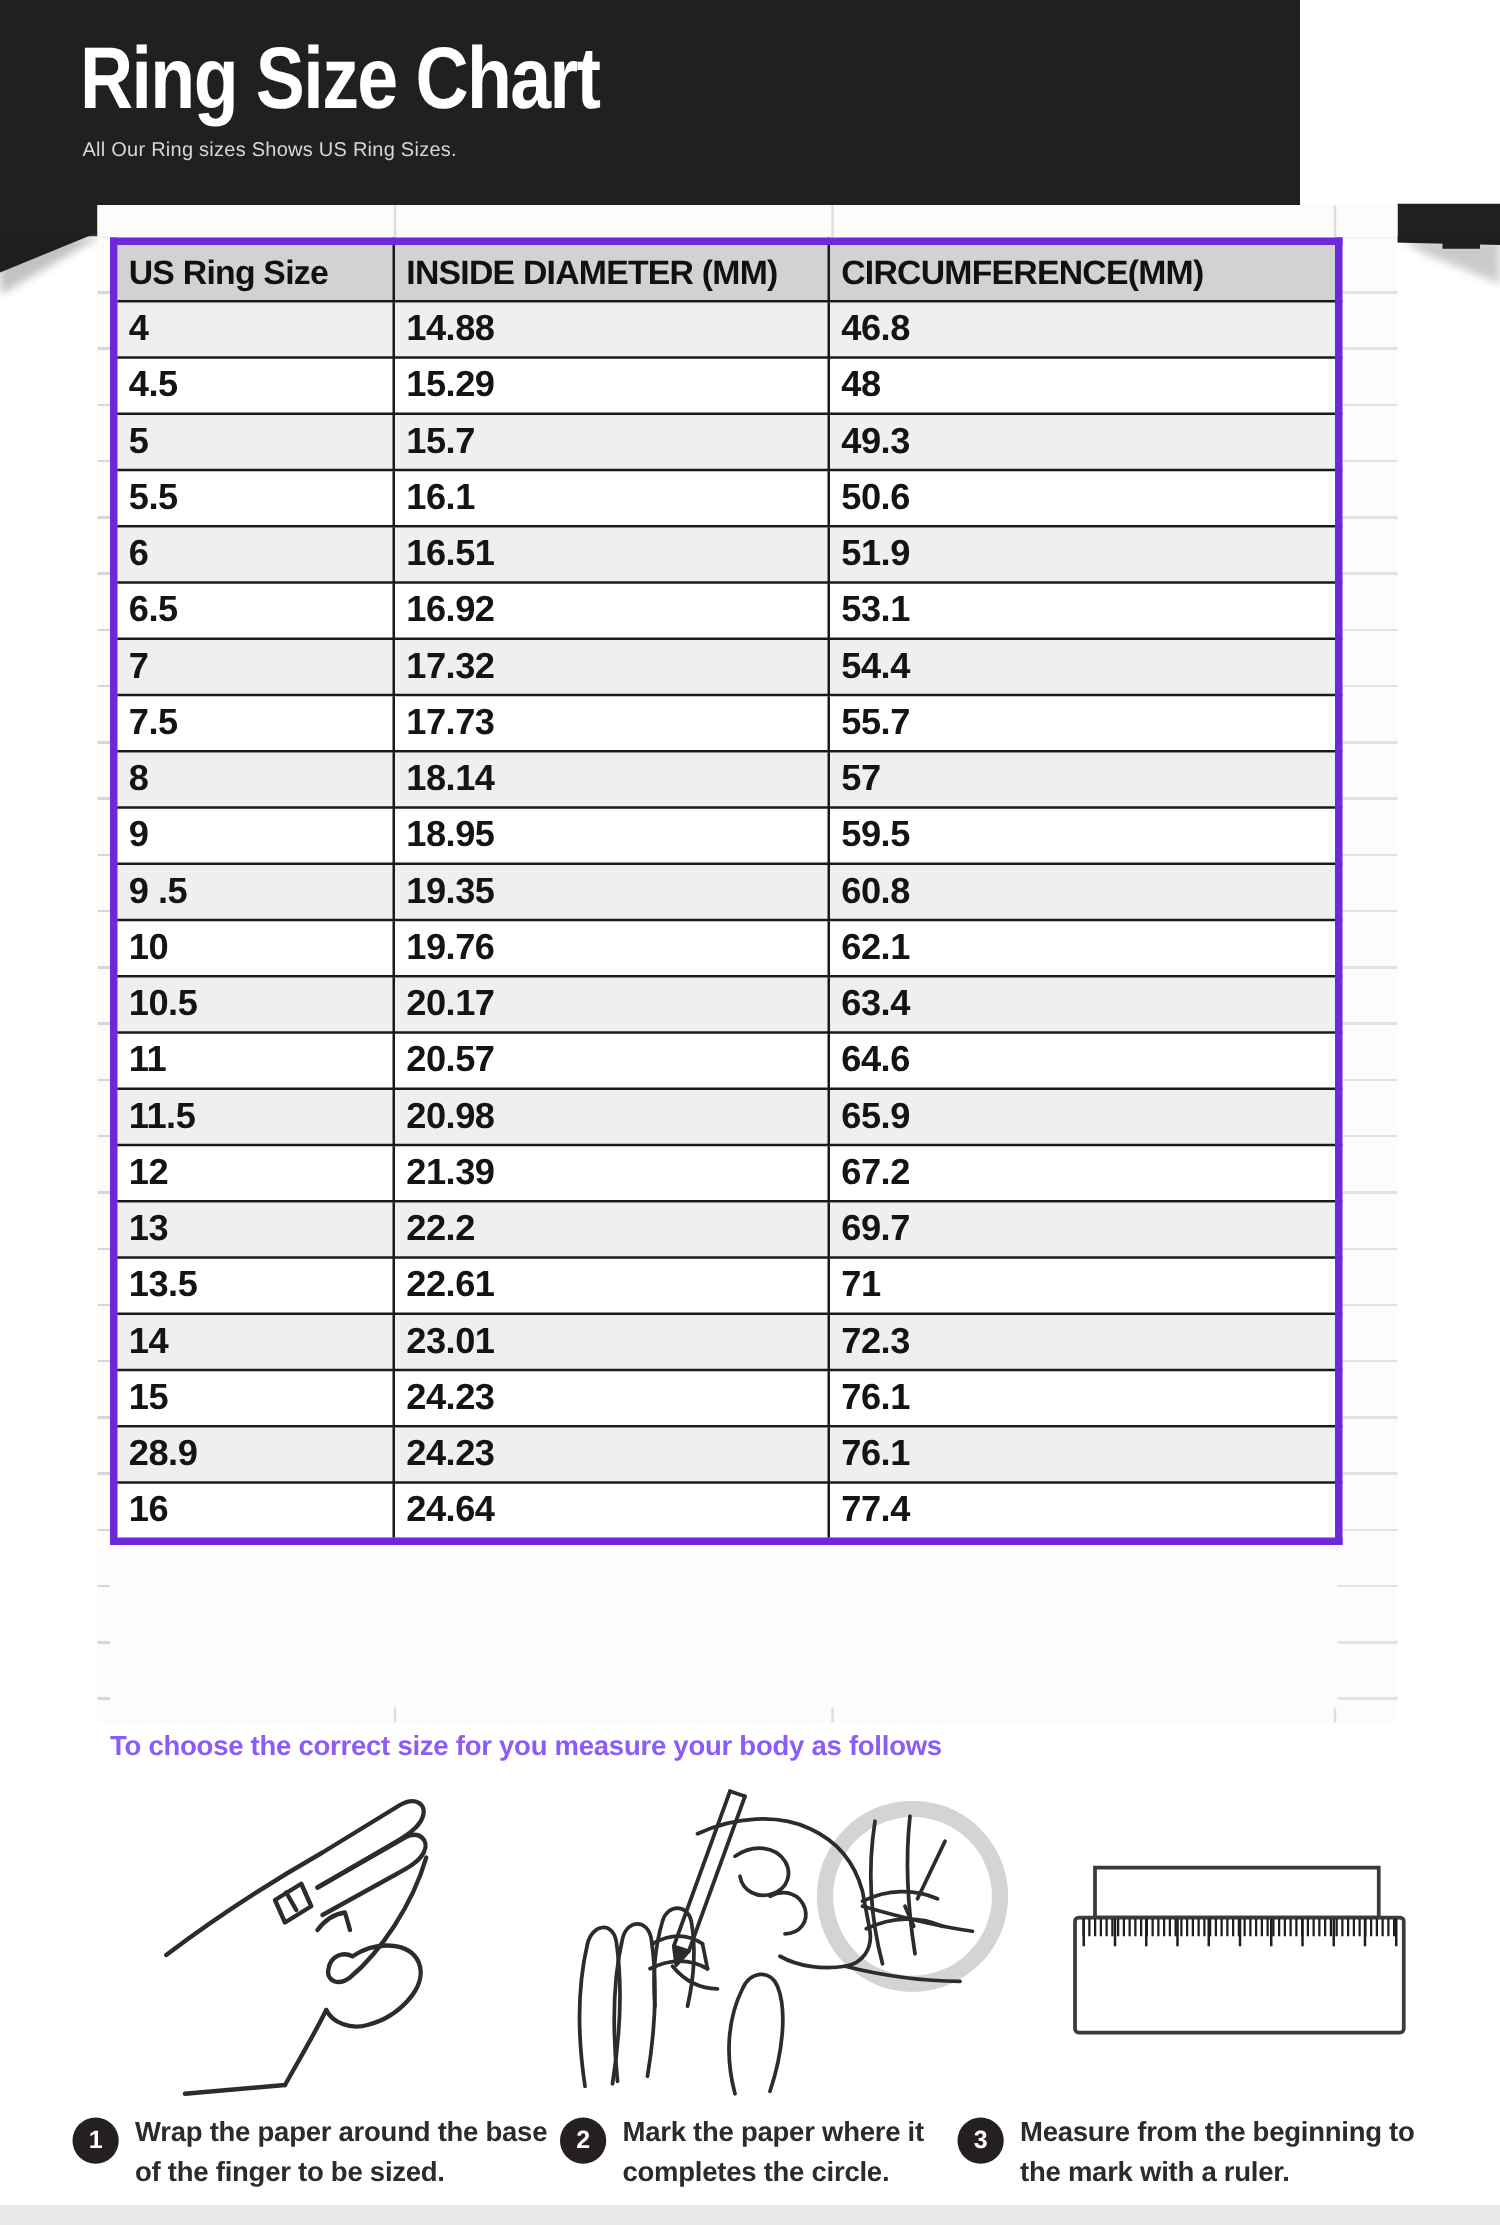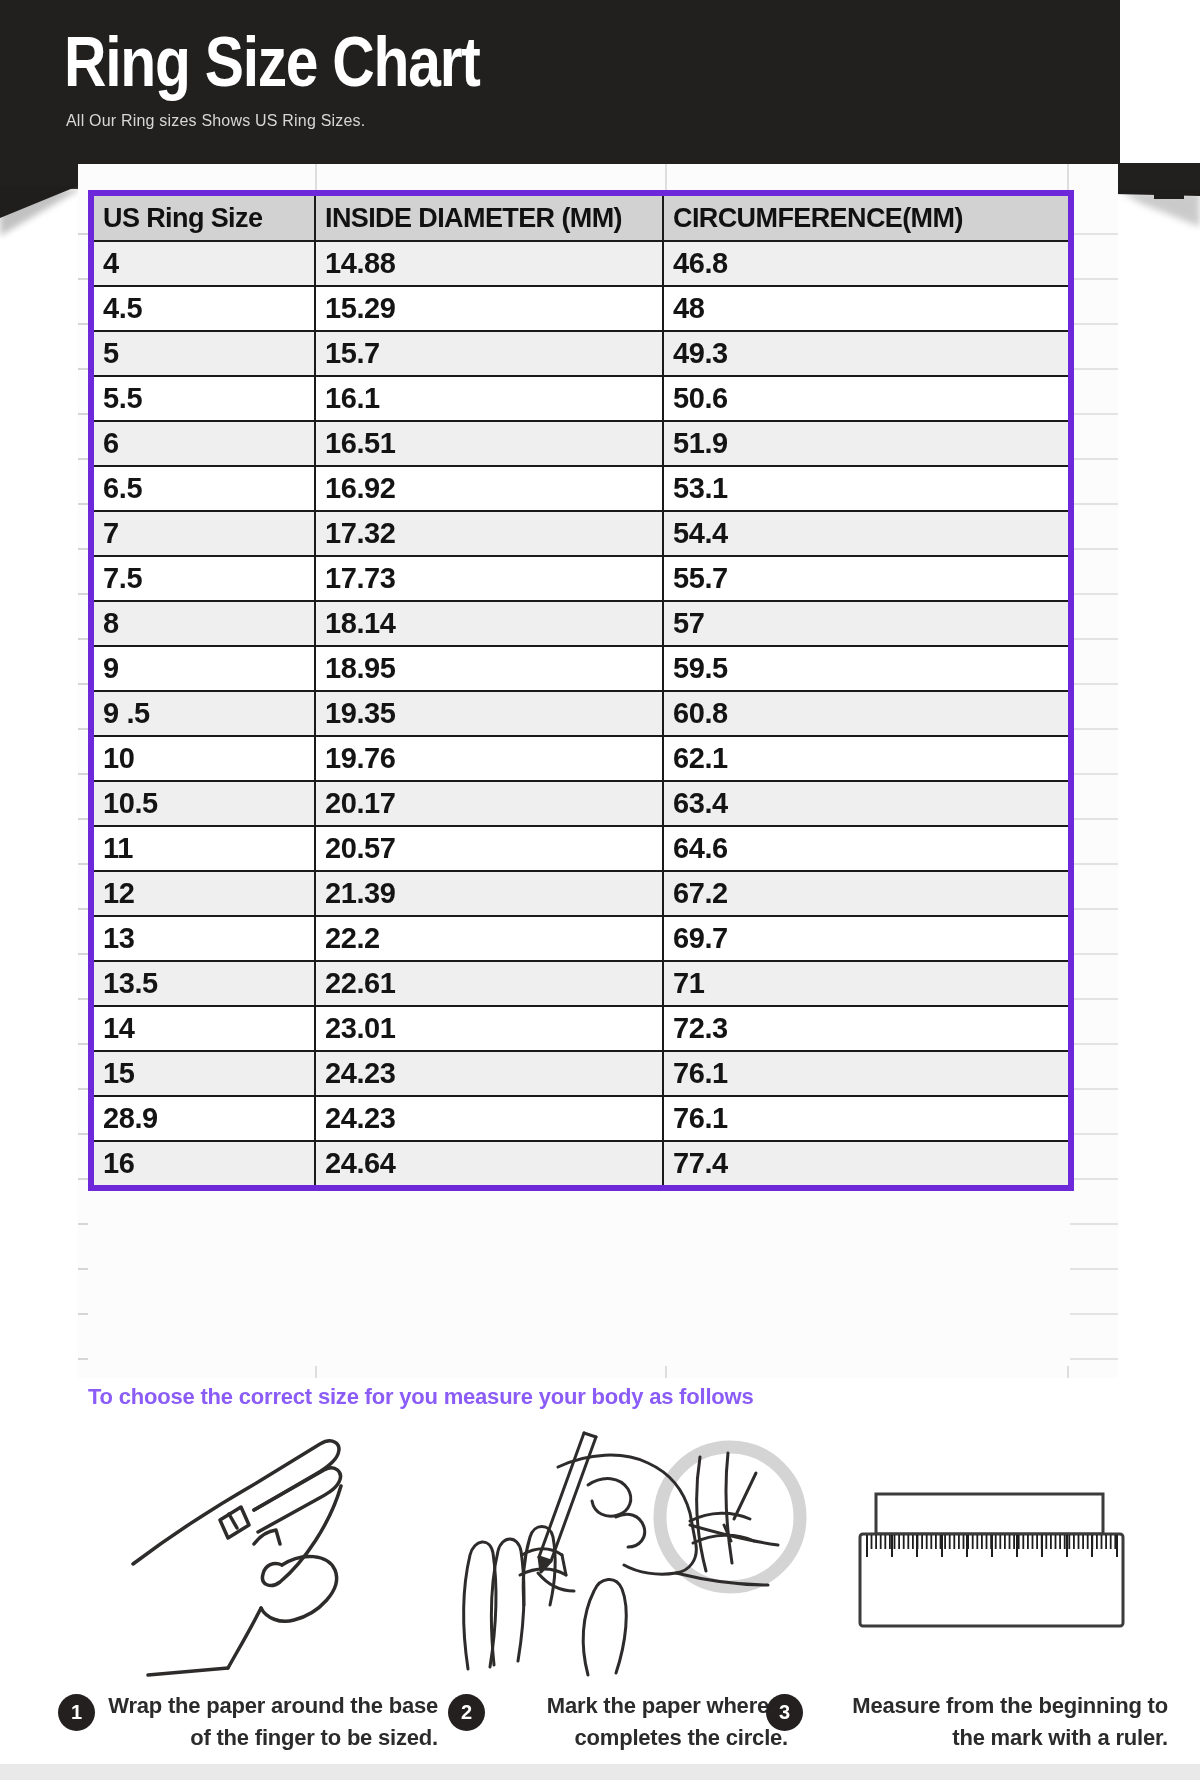--- a/index.html
+++ b/index.html
@@ -2,21 +2,21 @@
 <html><head>
 <meta charset="utf-8">
 <style>
   html,body { margin:0; padding:0; }
   body {
     width:1200px; height:1780px; position:relative; overflow:hidden;
     background:#ffffff; font-family:"Liberation Sans", sans-serif;
   }
 
   
-  .banner { position:absolute; left:0; top:0; width:1120px; height:164px; background:#221f1f; }
+  .banner { position:absolute; left:0; top:0; width:1040px; height:164px; background:#221f1f; }
   .banner-title {
     position:absolute; left:64px; top:22px; margin:0; color:#ffffff;
     font-size:70px; font-weight:700; letter-spacing:-1.5px; white-space:nowrap;
     transform:scaleX(.84); transform-origin:left center;
   }
   .banner-subtitle {
     position:absolute; left:66px; top:112px; color:#d8d6d6;
     font-size:16px; font-weight:500; letter-spacing:.2px; white-space:nowrap;
   }
   .tab { position:absolute; background:#221f1f; }
@@ -63,21 +63,21 @@
   .illus path, .illus line, .illus circle, .illus rect, .illus polyline {
     vector-effect:non-scaling-stroke;
   }
 
   .step { position:absolute; top:1690px; display:flex; gap:13px; align-items:flex-start; }
   .step-num {
     flex:0 0 auto; width:37px; height:37px; margin-top:4px; border-radius:50%;
     background:#242020; color:#ffffff; font-size:20px; font-weight:700;
     display:flex; align-items:center; justify-content:center;
   }
-  .step-txt { font-size:22px; font-weight:700; color:#2b2b2b; line-height:1.45; letter-spacing:-.2px;text-align:right; }
+  .step-txt { font-size:22px; font-weight:700; color:#2b2b2b; line-height:1.45; letter-spacing:-.2px; }
   .step-1 { left:58px; }  .step-1 .step-txt { width:330px; }
   .step-2 { left:448px; } .step-2 .step-txt { width:290px; }
   .step-3 { left:766px; } .step-3 .step-txt { width:352px; }
 
   .footer-strip { position:absolute; left:0; top:1764px; width:1200px; height:16px; background:#e9e9e9; }
 </style>
 </head>
 <body>
 
 <div class="banner">
@@ -193,20 +193,25 @@
         </tr>
         <tr>
           <td>10.5</td>
           <td>20.17</td>
           <td>63.4</td>
         </tr>
         <tr>
           <td>11</td>
           <td>20.57</td>
           <td>64.6</td>
+        </tr>
+        <tr>
+          <td>11.5</td>
+          <td>20.98</td>
+          <td>65.9</td>
         </tr>
         <tr>
           <td>12</td>
           <td>21.39</td>
           <td>67.2</td>
         </tr>
         <tr>
           <td>13</td>
           <td>22.2</td>
           <td>69.7</td>

